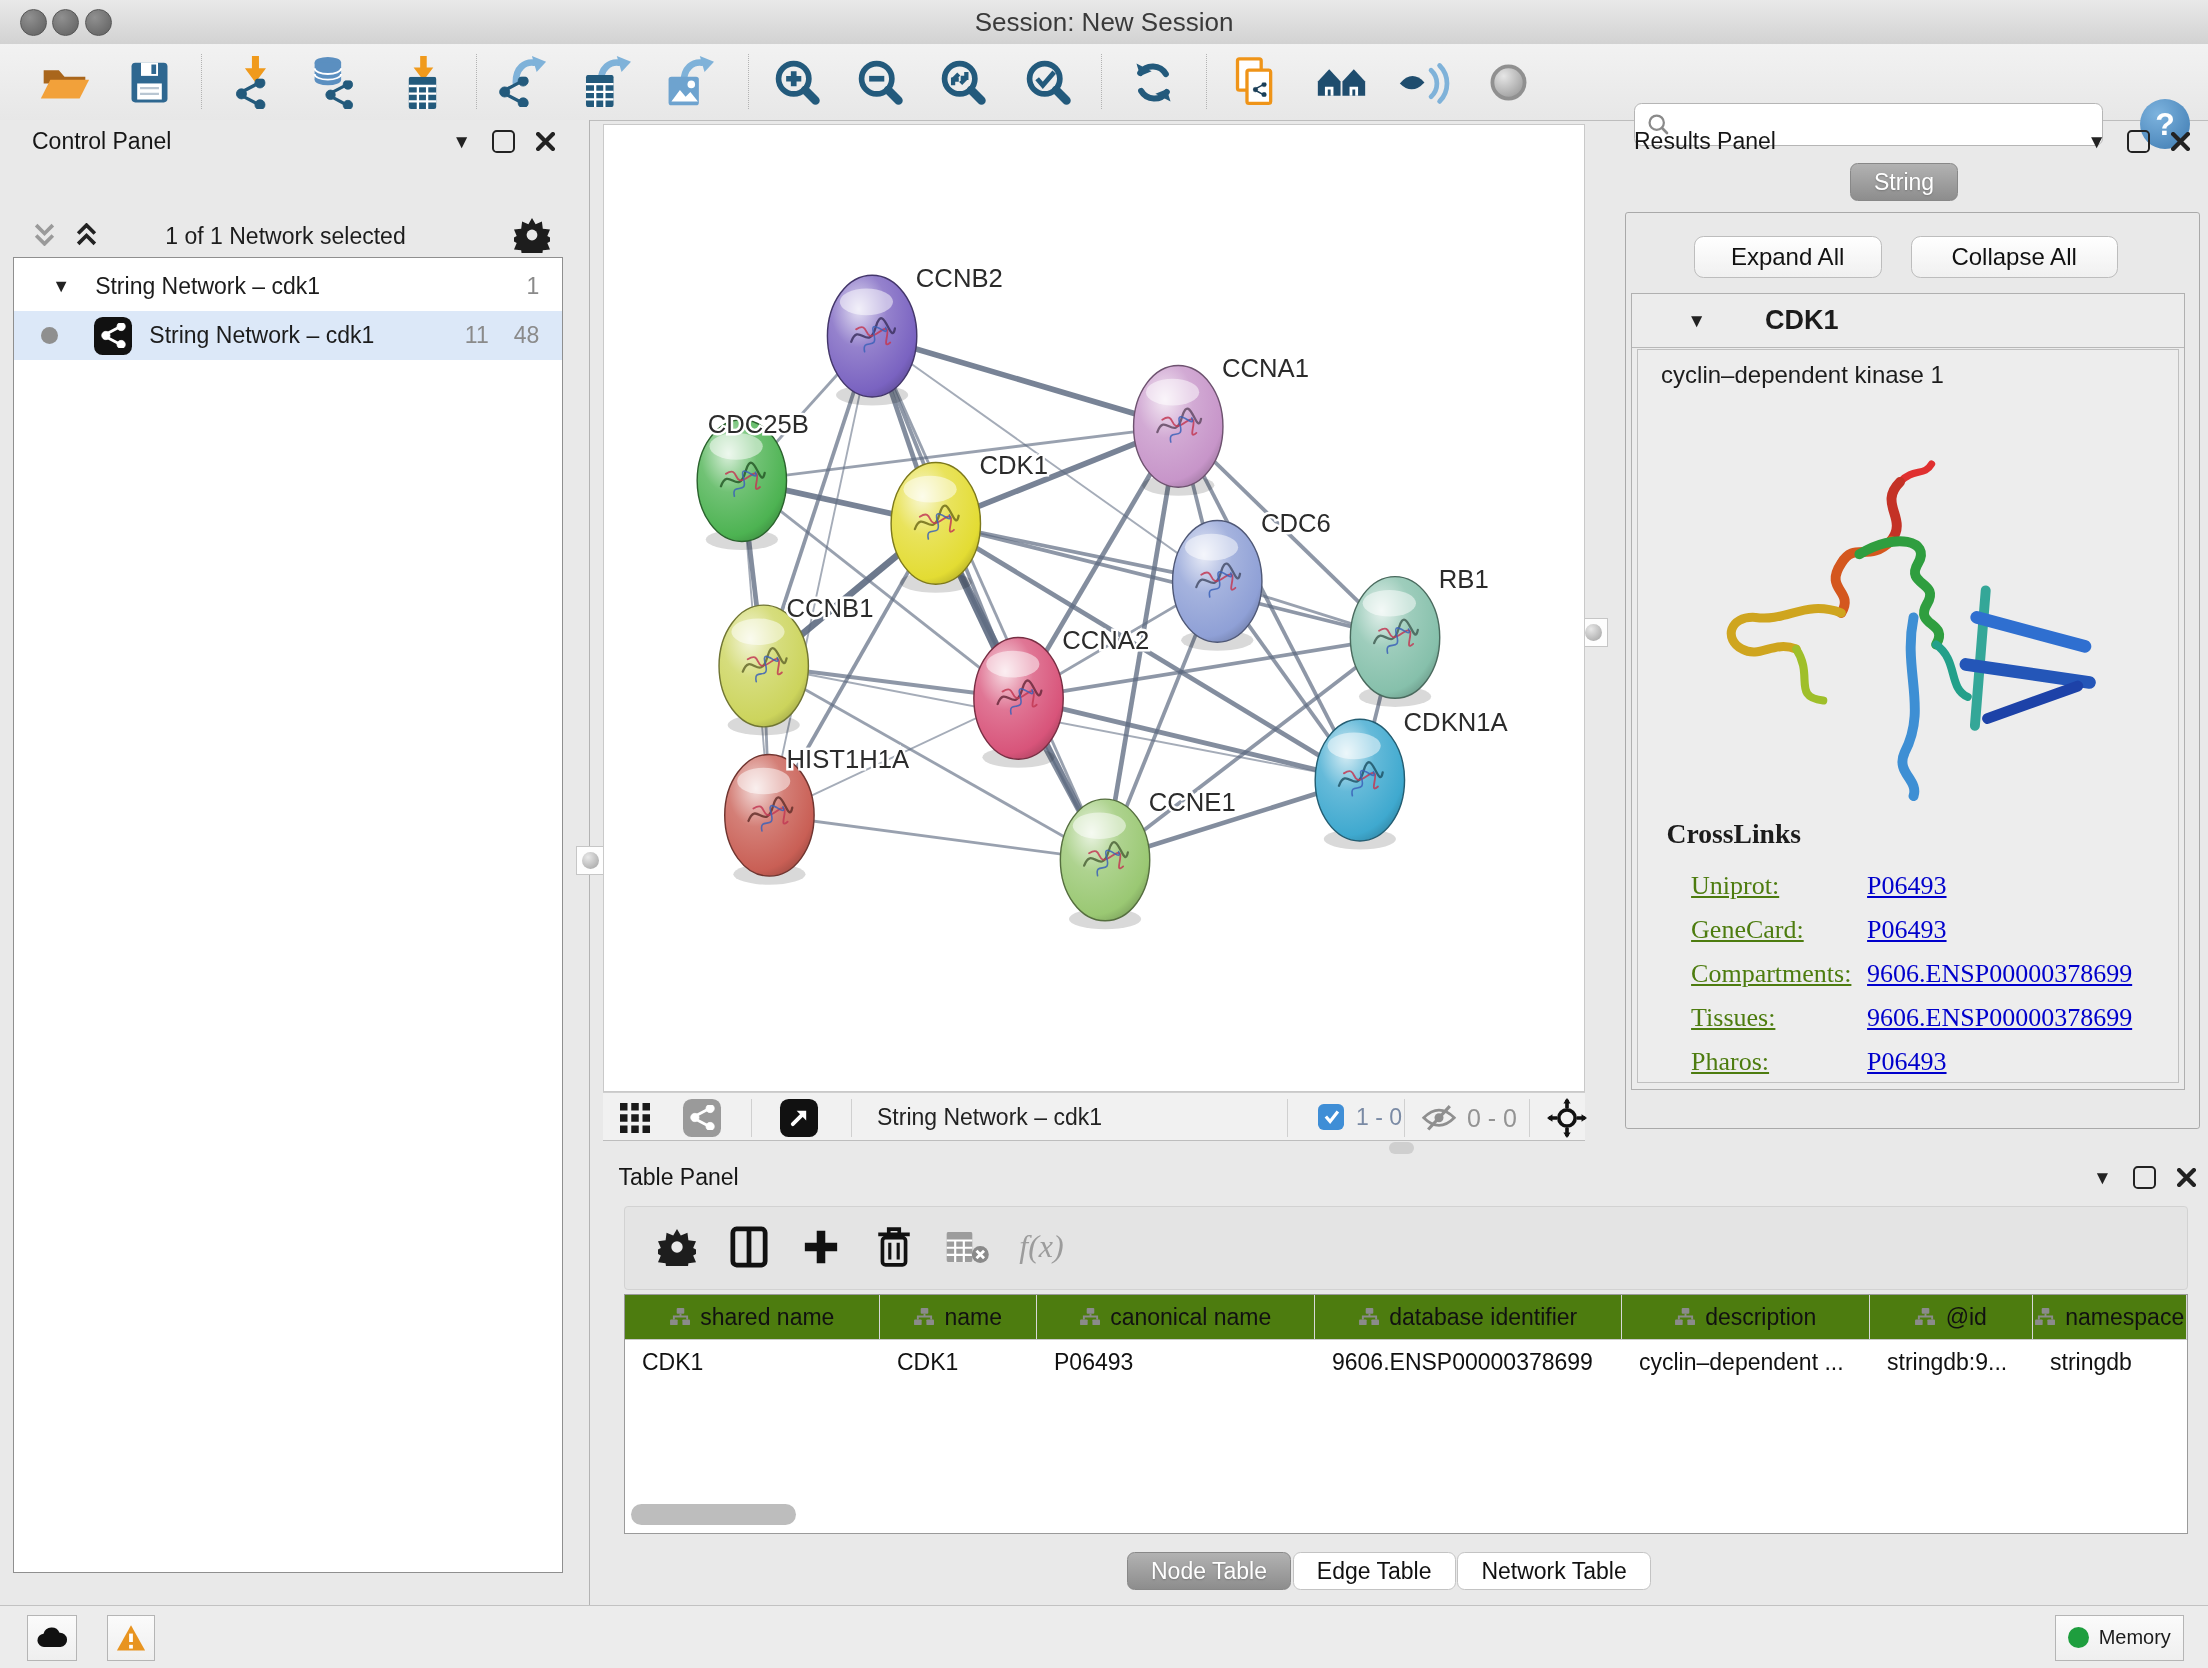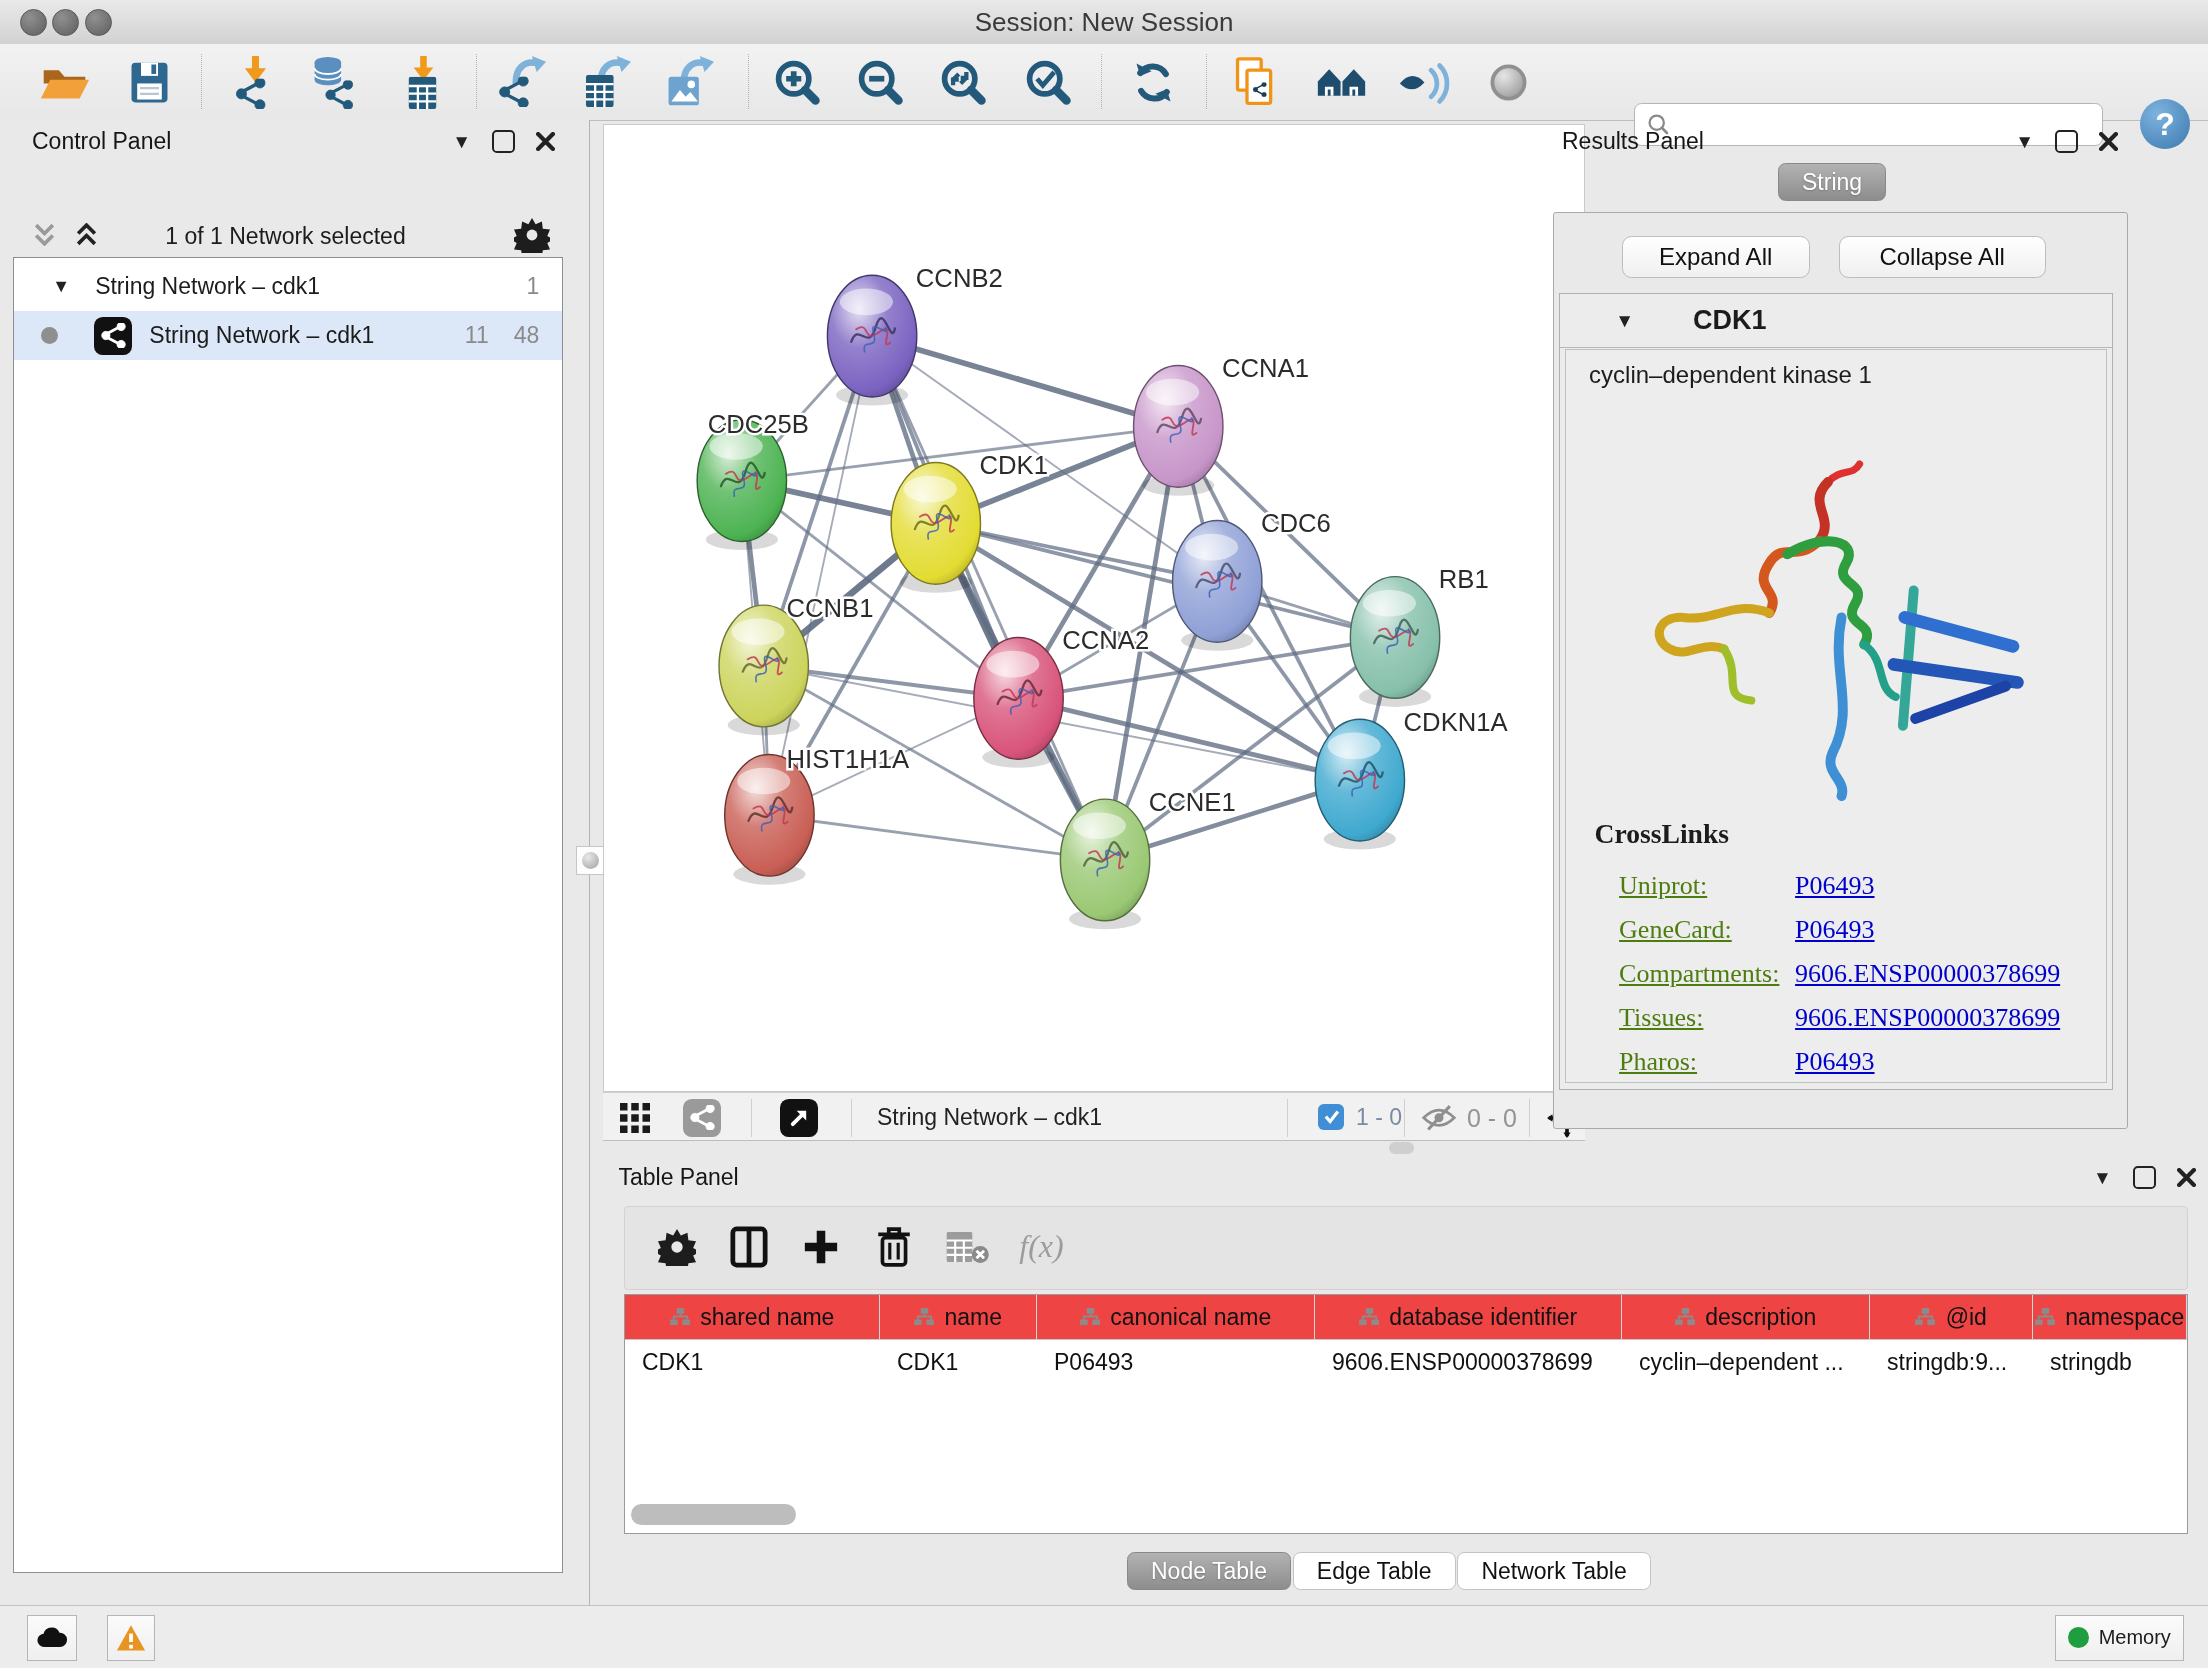--- a/index.html
+++ b/index.html
@@ -46,37 +46,37 @@
   .nsep{position:absolute;top:5.7px;height:38px;border-left:1px solid #d0d0d0;}
   .navtxt{font-size:23px;color:#222;}
   .cntblue{color:#7a8aa4;font-size:23px;}
   .cntgray{color:#939393;font-size:25px;}
   .checkbox{width:26px;height:26px;border-radius:5.7px;background:#3f8ed6;display:flex;align-items:center;justify-content:center;}
   .handle{position:absolute;width:27px;height:27px;background:#fdfdfd;border:1px solid #c6c6c6;
           display:flex;align-items:center;justify-content:center;}
   .handle .dot{width:17px;height:17px;border-radius:50%;background:radial-gradient(circle at 35% 30%,#e8e8e8,#9f9f9f);}
   .ovalhandle{position:absolute;width:25px;height:12.4px;border-radius:6.7px;background:#cfcfcf;}
   
-  .rpanel{left:1545px;top:120px;width:592px;height:1048px;}
+  .rpanel{left:1617px;top:120px;width:592px;height:1048px;}
   .rbox{position:absolute;left:7.6px;top:92px;width:573px;height:915px;background:#e9e9e9;
         border:1.9px solid #a9a9a9;border-radius:2.9px;}
   .rsection{position:absolute;left:5.7px;top:80px;width:554px;height:797px;border:1.9px solid #b0b0b0;background:#ececec;box-sizing:border-box;}
   .descbox{position:absolute;left:4.8px;top:55px;width:540px;height:732px;border:1px solid #c0c0c0;background:#ededed;}
   .serif{font-family:"Liberation Serif","DejaVu Serif",serif;}
   .xrow{display:flex;font-size:26px;height:44px;align-items:center;}
   .xrow .xl{width:176px;color:#4d7c0f;text-decoration:underline;}
   .xrow a{color:#0000cc;text-decoration:underline;}
   
   .tpanel{left:590px;top:1153px;width:1619px;height:452px;}
   .tstrip{position:absolute;left:34px;top:53px;width:1564px;height:84px;background:#e4e4e4;
           border:1px solid #d2d2d2;border-radius:3.8px;box-sizing:border-box;}
   .ticon{position:absolute;top:11.4px;width:57px;height:57px;display:flex;align-items:center;justify-content:center;}
   .tablebox{position:absolute;left:34px;top:141px;width:1564px;height:240px;background:#fff;
             border:1.9px solid #9a9a9a;box-sizing:border-box;}
-  .thead{display:flex;height:44px;background:#ef4444;border-bottom:1.9px solid #c9c9c9;}
+  .thead{display:flex;height:44px;background:#4d7c0f;border-bottom:1.9px solid #c9c9c9;}
   .th{display:flex;align-items:center;justify-content:center;gap:9.5px;font-size:23px;color:#111;
       border-right:1px solid #d8d8d8;box-sizing:border-box;overflow:hidden;white-space:nowrap;}
   .trow{display:flex;height:44px;}
   .td{display:flex;align-items:center;font-size:23px;color:#111;padding-left:17px;box-sizing:border-box;
       overflow:hidden;white-space:nowrap;}
   .hthumb{position:absolute;left:5.7px;bottom:7.6px;width:165px;height:21px;border-radius:10.5px;background:#bdbdbd;}
   .fx{font-family:"Liberation Serif","DejaVu Serif",serif;font-style:italic;font-size:32px;color:#9c9c9c;}
   
   .statusbar{left:0;top:1605px;width:2208px;height:64px;background:#ececec;border-top:1.9px solid #c2c2c2;box-sizing:border-box;}
   .sbtn{position:absolute;top:8.6px;height:44px;background:linear-gradient(#fbfbfb,#efefef);

